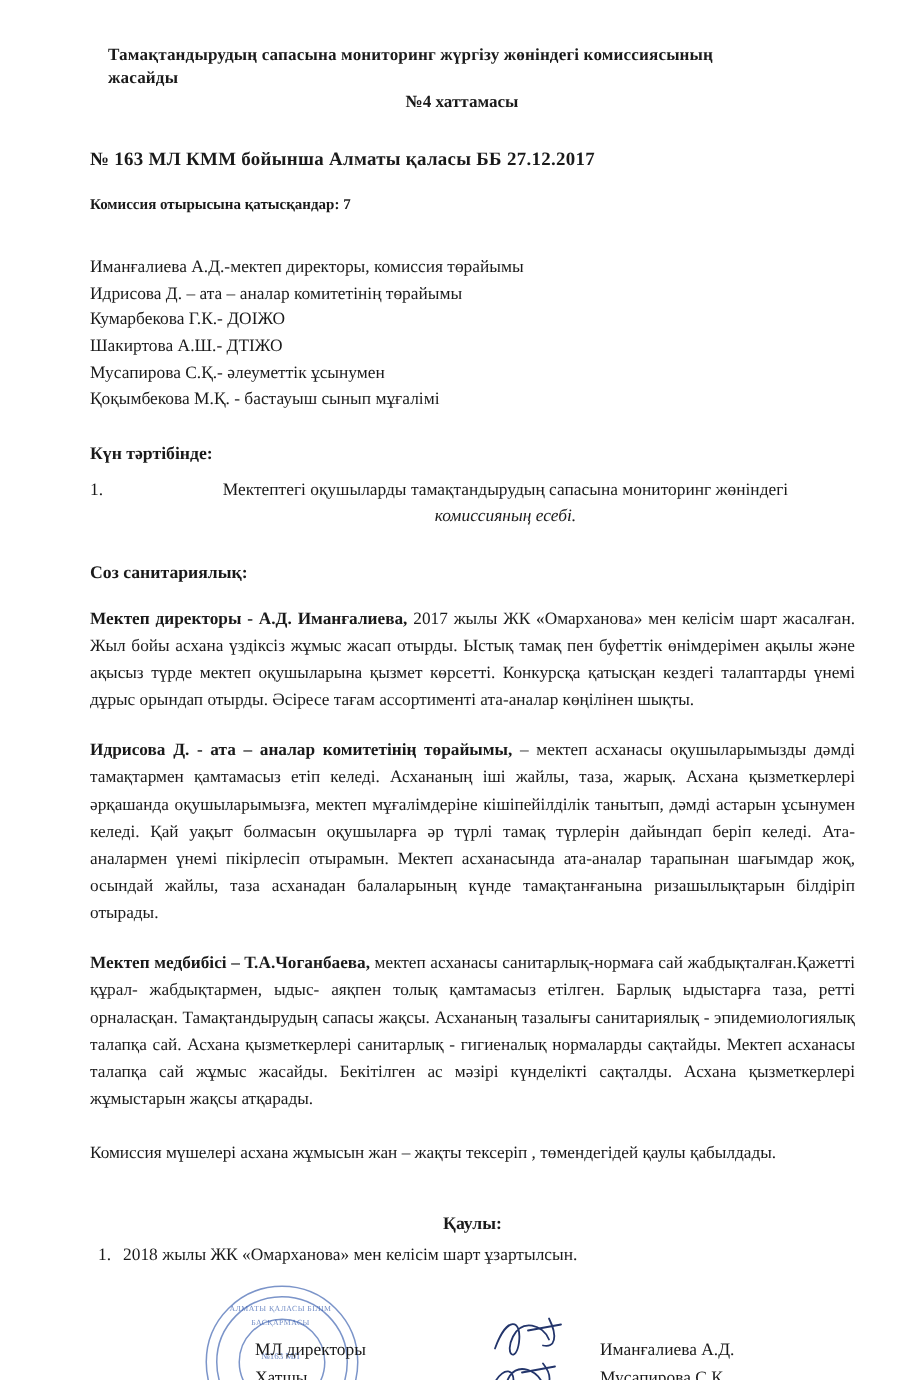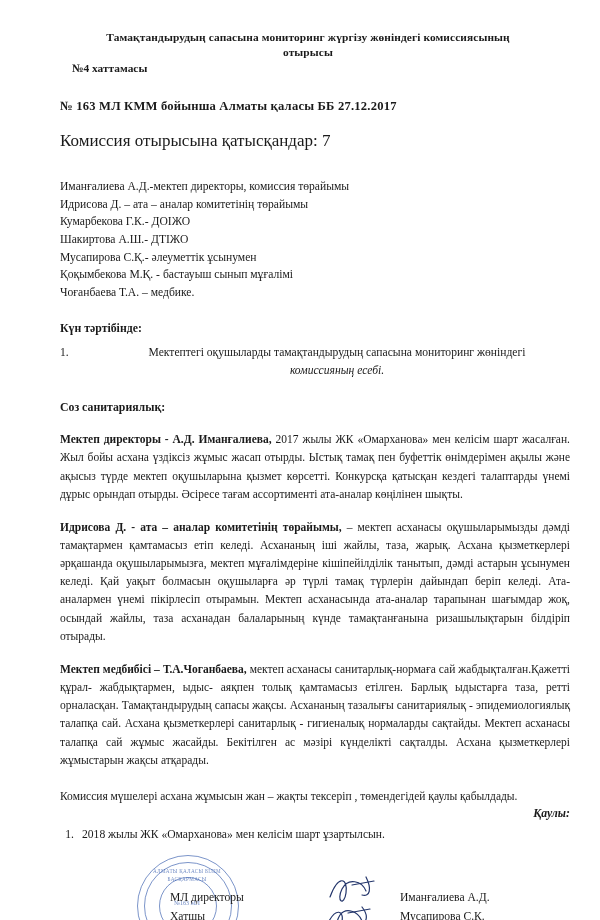--- a/index.html
+++ b/index.html
@@ -16,45 +16,46 @@
     overflow: hidden;
   }
   .page {
     position: relative;
     width: 600px;
     height: 920px;
     padding: 0;
     box-sizing: border-box;
   }
   .doc-title {
-    text-align: center;
     font-weight: bold;
     font-size: 11.4px;
     line-height: 1.35;
     margin: 30px 56px 0 72px;
     letter-spacing: 0.1px;
   }
   .doc-subtitle {
+    text-align: center;
     font-weight: bold;
     font-size: 11.4px;
     line-height: 1.35;
     margin: 0 56px 16px 72px;
   }
   .block {
     margin: 0 30px 0 60px;
   }
   .protocol-no {
     font-weight: bold;
     font-size: 12.6px;
     margin-top: 23px;
     letter-spacing: 0.2px;
   }
   .attendance {
-    font-size: 17px;
+    font-size: 10px;
     margin-top: 17px;
+    font-weight: bold;
   }
   .members {
     margin-top: 27px;
     font-size: 11.6px;
     line-height: 1.52;
   }
   .section-head {
     font-weight: bold;
     font-size: 11.8px;
     margin-top: 20px;
@@ -94,25 +95,24 @@
   .para b {
     font-weight: bold;
   }
   .closing {
     font-size: 11.5px;
     line-height: 1.58;
     margin-top: 18px;
     text-align: justify;
   }
   .decision-head {
-    text-align: right;
+    text-align: center;
     font-weight: bold;
     font-size: 11.8px;
-    margin-top: 1px;
-    font-style: italic;
+    margin-top: 30px;
   }
   .decision-row {
     display: flex;
     font-size: 11.6px;
     margin-top: 7px;
   }
   .decision-num {
     width: 22px;
     flex: 0 0 22px;
     text-align: right;
@@ -184,37 +184,36 @@
     pointer-events: none;
   }
   .scribble svg { display: block; }
 </style>
 </head>
 <body>
 
 <div class="page">
 
   <div class="doc-title">Тамақтандырудың  сапасына мониторинг  жүргізу жөніндегі  комиссиясының</div>
-  <div class="doc-title" style="margin-top:0;">отырысы</div>
+  <div class="doc-title" style="margin-top:0;">жасайды</div>
   <div class="doc-subtitle">№4 хаттамасы</div>
 
   <div class="block">
 
     <div class="protocol-no">№ 163 МЛ  КММ  бойынша Алматы қаласы ББ  27.12.2017</div>
 
     <div class="attendance">Комиссия отырысына қатысқандар: 7</div>
 
     <div class="members">
       <div>Иманғалиева А.Д.-мектеп директоры,  комиссия төрайымы</div>
       <div>Идрисова Д. – ата – аналар комитетінің төрайымы</div>
       <div>Кумарбекова Г.К.- ДОІЖО</div>
       <div>Шакиртова А.Ш.- ДТІЖО</div>
       <div>Мусапирова С.Қ.- әлеуметтік ұсынумен</div>
       <div>Қоқымбекова М.Қ. - бастауыш  сынып мұғалімі</div>
-      <div>Чоғанбаева Т.А. – медбике.</div>
     </div>
 
     <div class="section-head">Күн тәртібінде:</div>
 
     <div class="agenda">
       <div class="agenda-row">
         <div class="agenda-num">1.</div>
         <div class="agenda-text">
           <span>Мектептегі оқушыларды  тамақтандырудың сапасына мониторинг  жөніндегі</span>
           <span class="cont">комиссияның есебі.</span>

